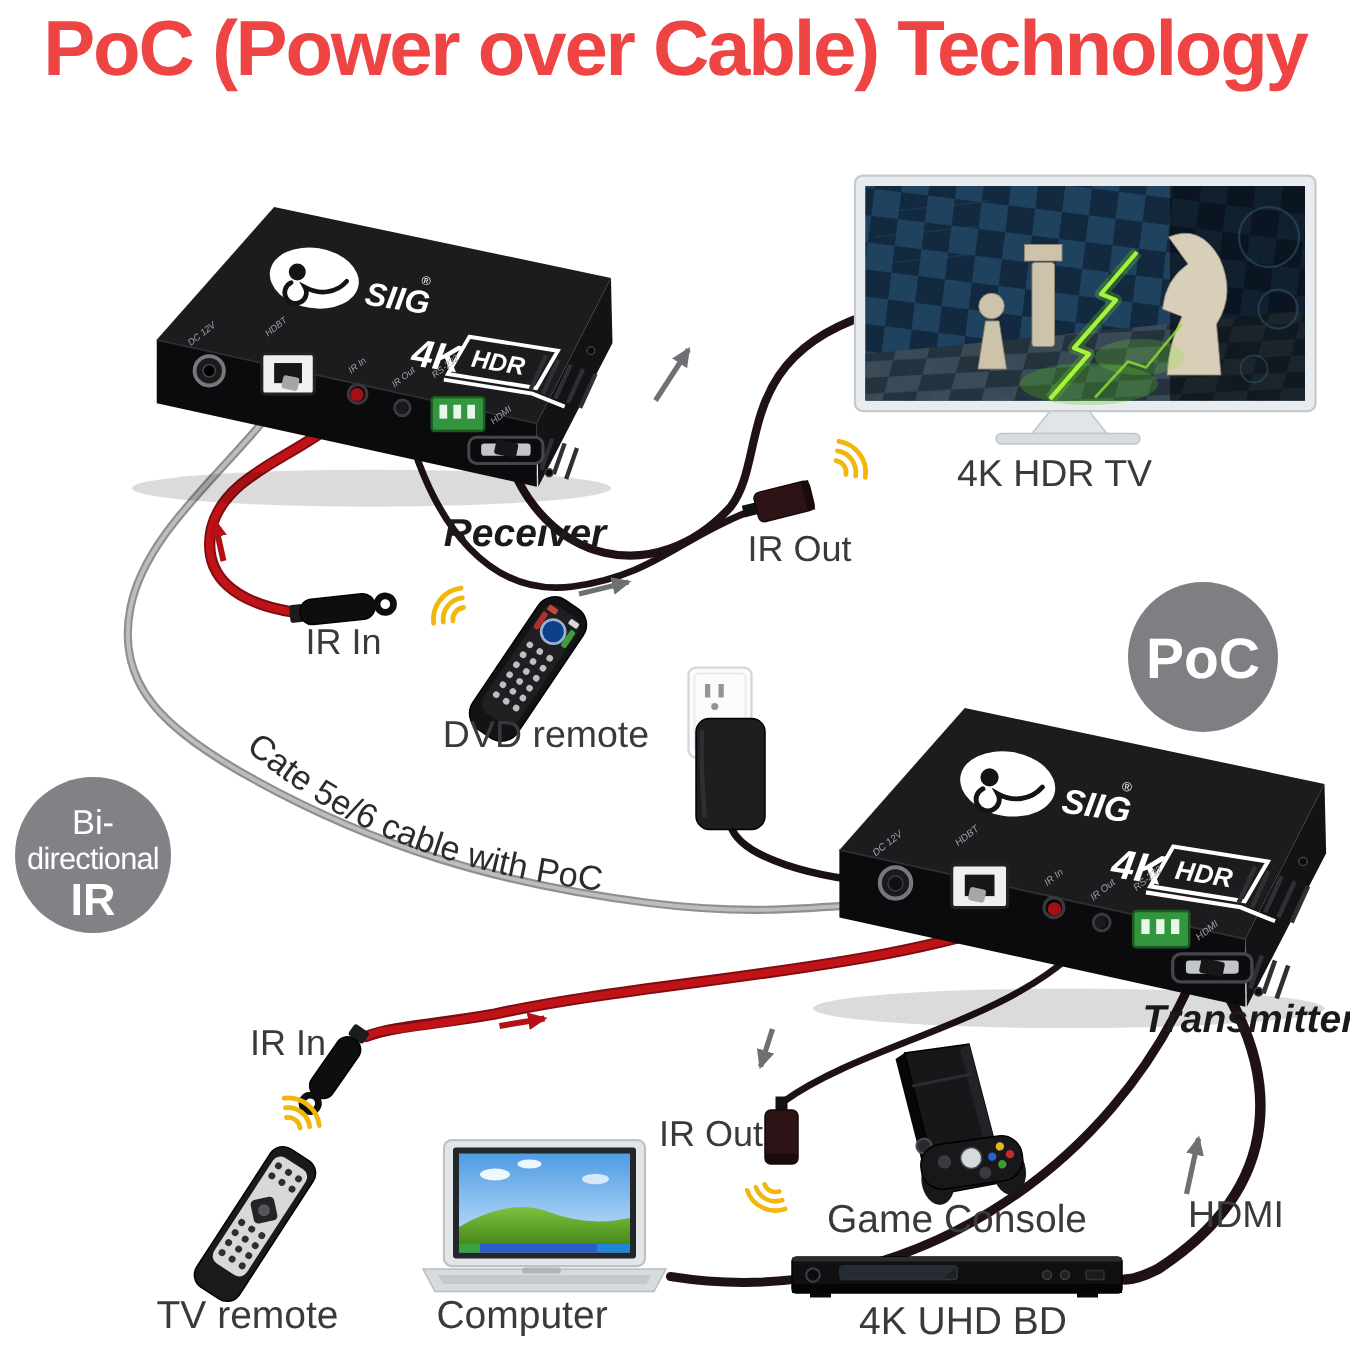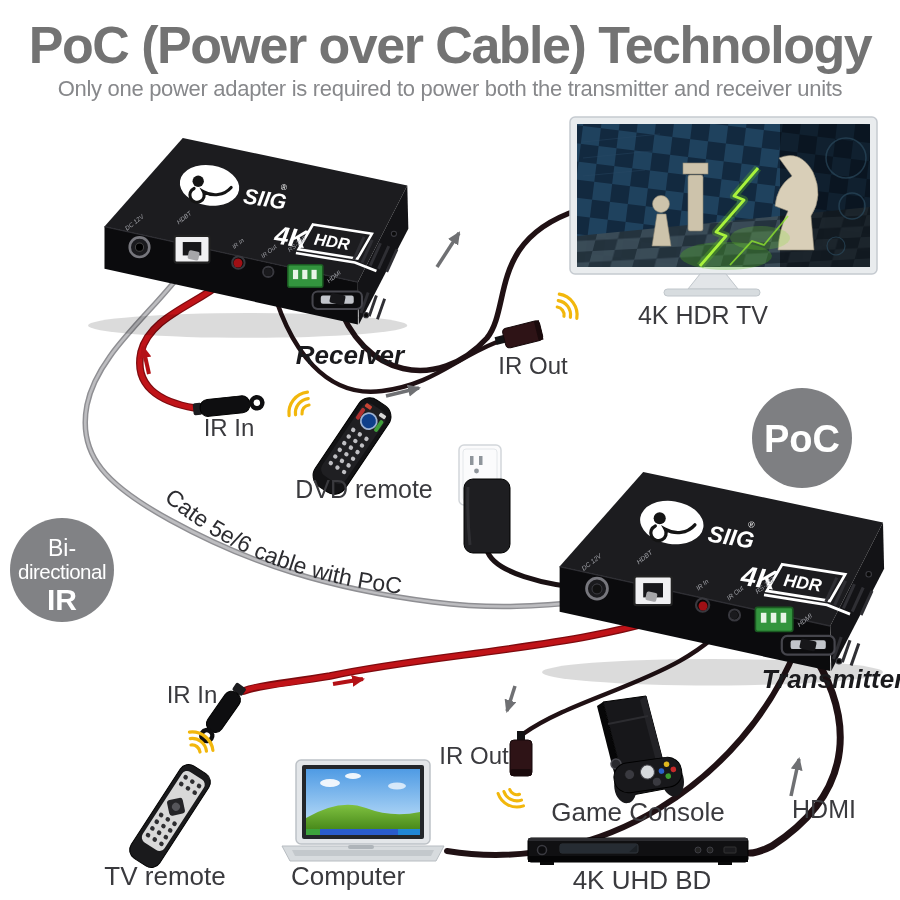--- a/index.html
+++ b/index.html
@@ -1,20 +1,20 @@
 <!DOCTYPE html>
 <html><head>
 <meta charset="utf-8">
 <style>
   html,body{margin:0;padding:0;}
   body{width:900px;height:900px;background:#ffffff;position:relative;overflow:hidden;
        font-family:"Liberation Sans", sans-serif;}
   .hdr{position:absolute;top:0;left:0;width:900px;z-index:2;text-align:center;}
-  .hdr-title{margin:0;padding-top:18px;font-size:52px;font-weight:bold;letter-spacing:-1.5px;
-             color:#737373;line-height:1.05;white-space:nowrap;}
+  .hdr-title{margin:0;padding-top:6px;font-size:52px;font-weight:bold;letter-spacing:-1.5px;
+             color:#ef4444;line-height:1.05;white-space:nowrap;}
   .hdr-sub{margin:0;margin-top:3px;font-size:22px;letter-spacing:-0.3px;color:#87888b;
            white-space:nowrap;}
   svg{position:absolute;top:0;left:0;z-index:1;}
   svg text{font-family:"Liberation Sans", sans-serif;}
   .t-lbl{font-size:25px;fill:#3a3a3e;text-anchor:middle;}
   .t-lbl-sm{font-size:24px;fill:#3a3a3e;text-anchor:middle;}
   .t-lbl-lg{font-size:26px;fill:#3a3a3e;text-anchor:middle;}
   .t-unit{font-size:26px;font-weight:bold;font-style:italic;fill:#1a1a1d;text-anchor:middle;}
   .t-cable{font-size:23px;fill:#2c2c30;}
   .t-badge-big{font-size:38px;font-weight:bold;fill:#ffffff;text-anchor:middle;}
@@ -25,21 +25,20 @@
   .t-reg{font-size:8px;fill:#ffffff;}
   .t-4k{font-size:25px;font-weight:900;font-style:italic;fill:#ffffff;}
   .t-hdr{font-size:16px;font-weight:bold;font-style:italic;fill:#ffffff;text-anchor:middle;}
   .t-port{font-size:6px;font-style:italic;fill:#9fa0a6;}
 </style>
 </head>
 <body>
 
 <header class="hdr">
   <h1 class="hdr-title">PoC (Power over Cable) Technology</h1>
-  <p class="hdr-sub">Only one power adapter is required to power both the transmitter and receiver units</p>
 </header>
 
 <svg width="900" height="900" viewBox="0 0 900 900">
   <defs>
     <marker id="ah-gray" markerUnits="userSpaceOnUse" markerWidth="18" markerHeight="16" refX="11" refY="6" orient="auto">
       <path d="M0,0 L13,6 L0,12 Z" fill="#6f7073"></path>
     </marker>
     <marker id="ah-red" markerUnits="userSpaceOnUse" markerWidth="18" markerHeight="16" refX="11" refY="6" orient="auto">
       <path d="M0,0 L13,6 L0,12 Z" fill="#b31116"></path>
     </marker>

